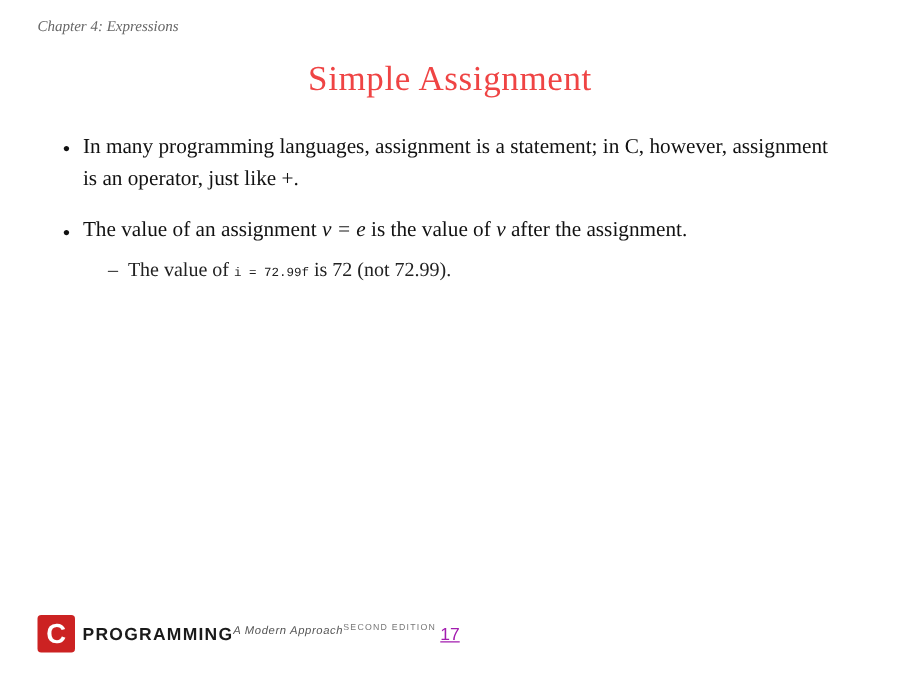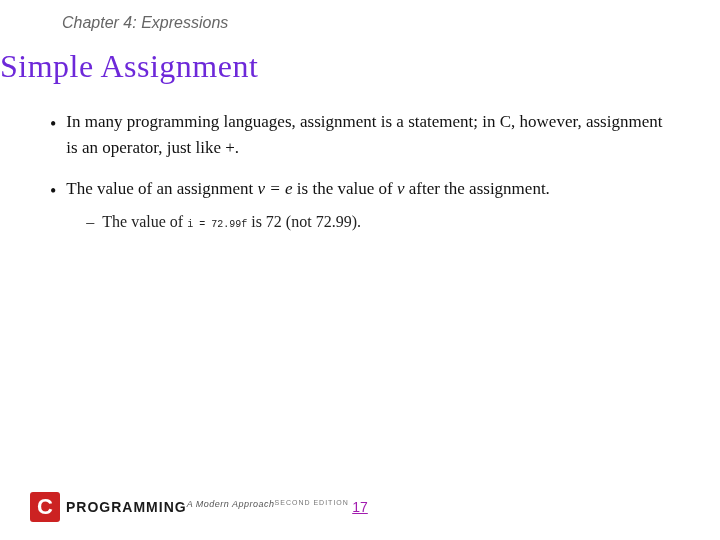--- a/index.html
+++ b/index.html
@@ -18,34 +18,33 @@
       height: 540px;
       background: #ffffff;
       position: relative;
       padding: 0;
     }
 
     .chapter-label {
       position: absolute;
       top: 14px;
       left: 30px;
-      font-family: Liberation Sans, sans-serif;
-      font-size: 16px;
+      font-family: Liberation Serif, serif;
+      font-size: 12px;
       color: #666666;
       font-style: italic;
-      margin-left: 32px;
     }
 
     .title {
-      text-align: left;
+      text-align: center;
       padding-top: 48px;
       padding-bottom: 24px;
       font-family: Georgia, serif;
-      font-size: 32px;
-      color: #6d28d9;
+      font-size: 28px;
+      color: #ef4444;
       font-weight: normal;
       letter-spacing: 0.5px;
     }
 
     .content {
       padding: 0 50px 0 50px;
       font-size: 17px;
       line-height: 1.55;
       color: #111111;
     }

